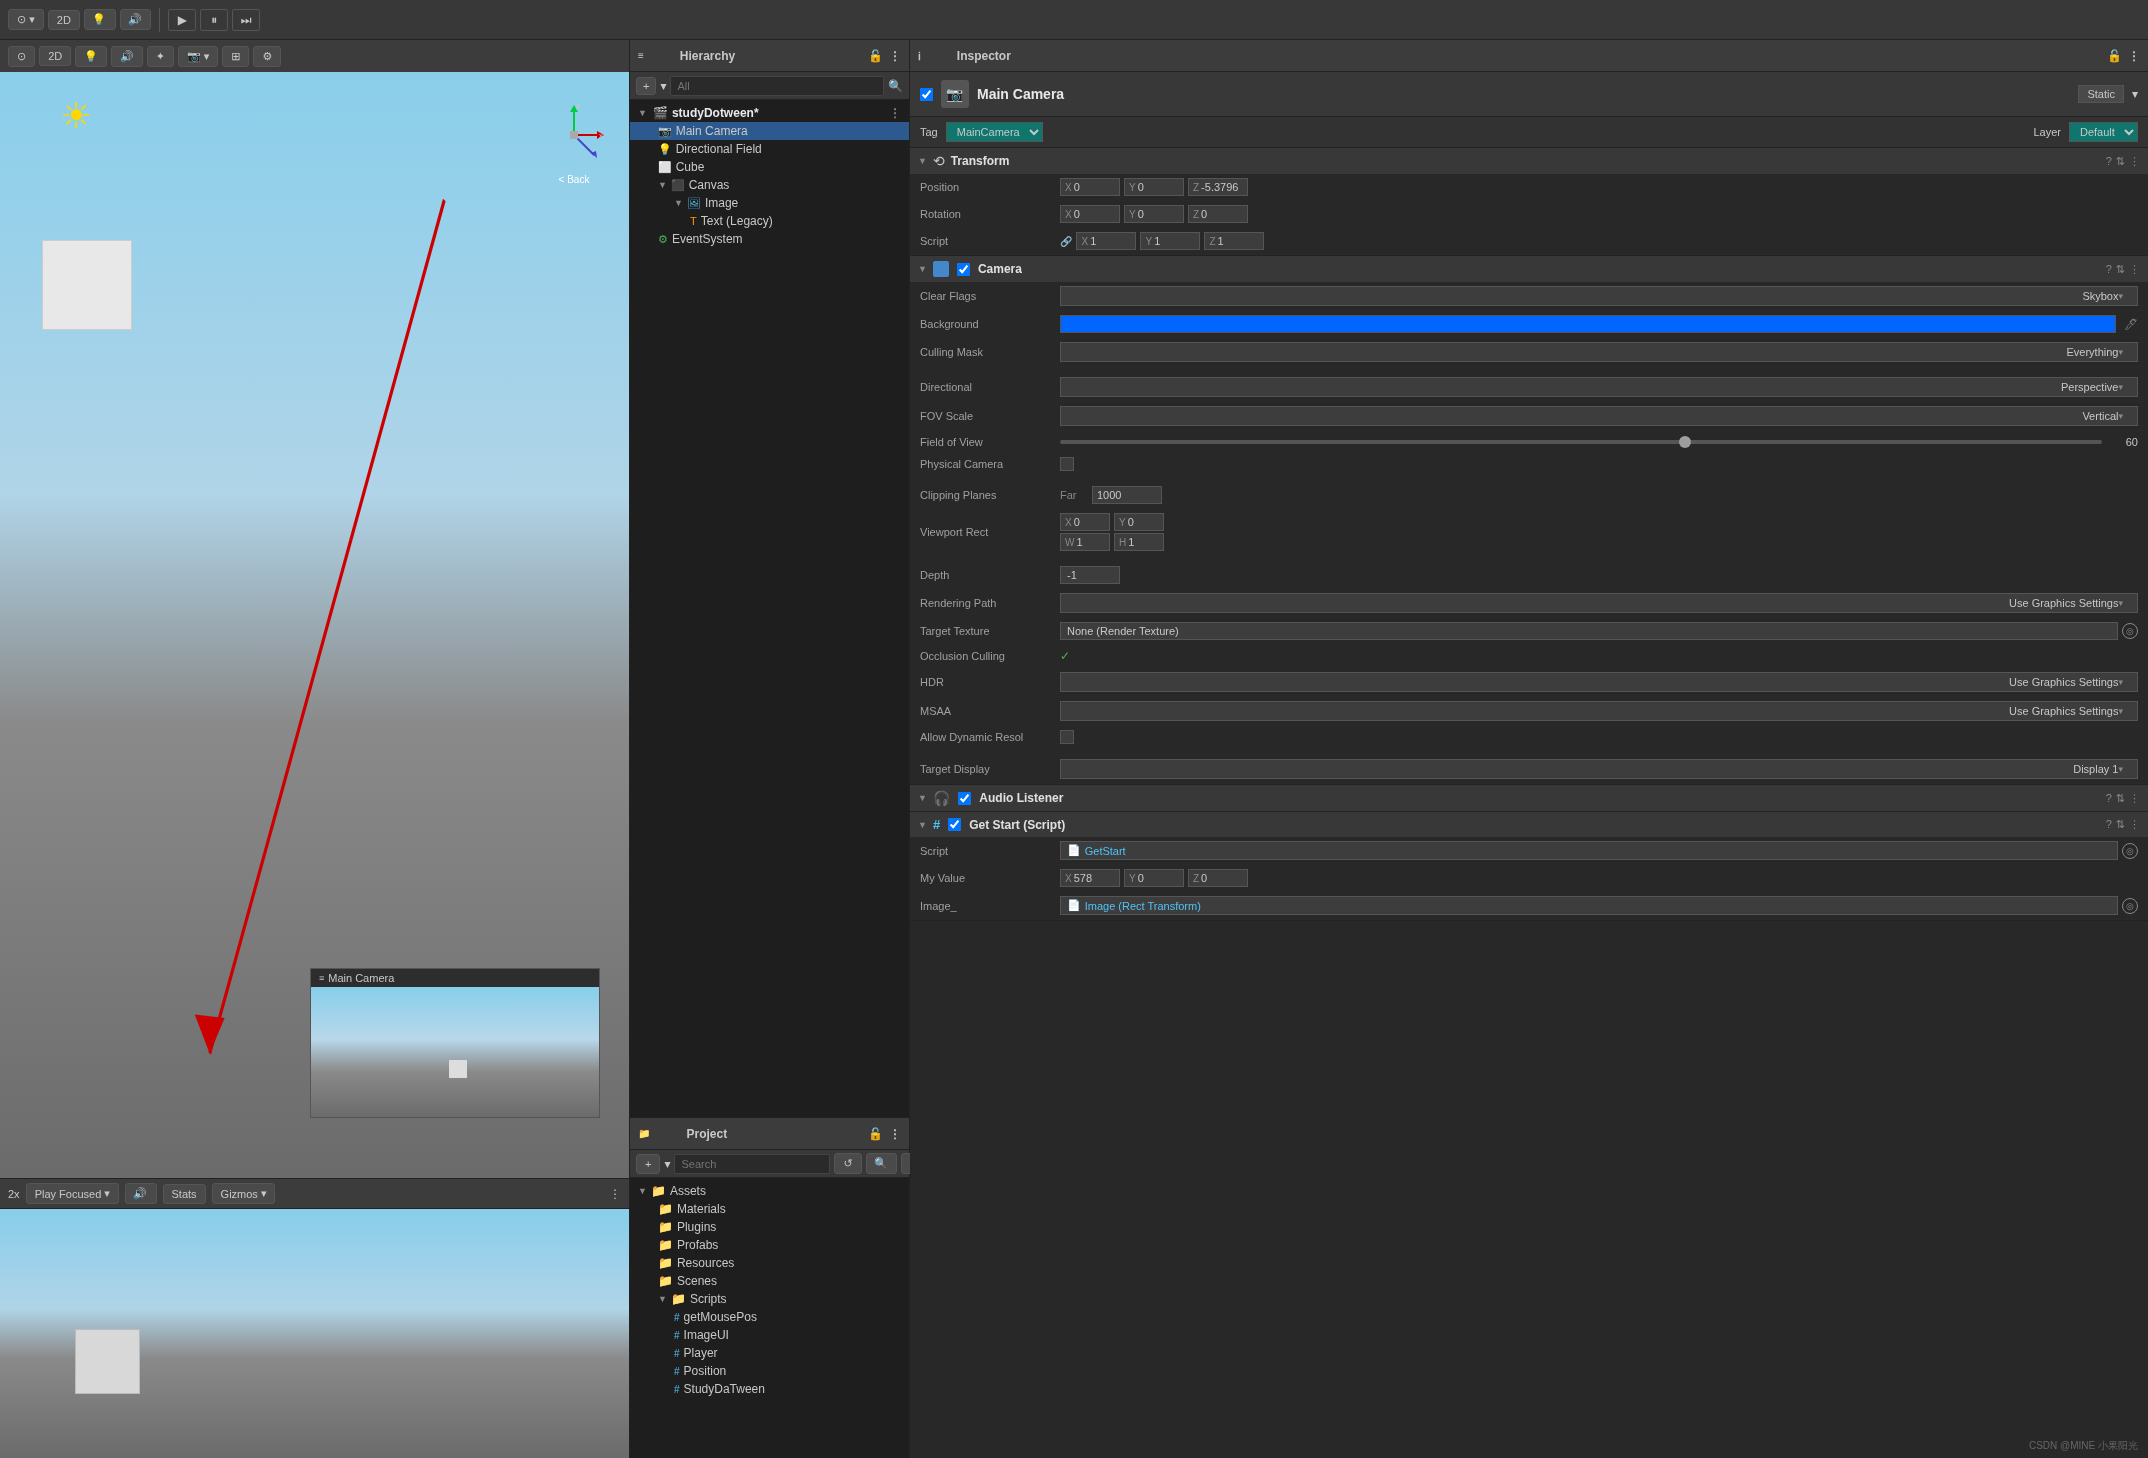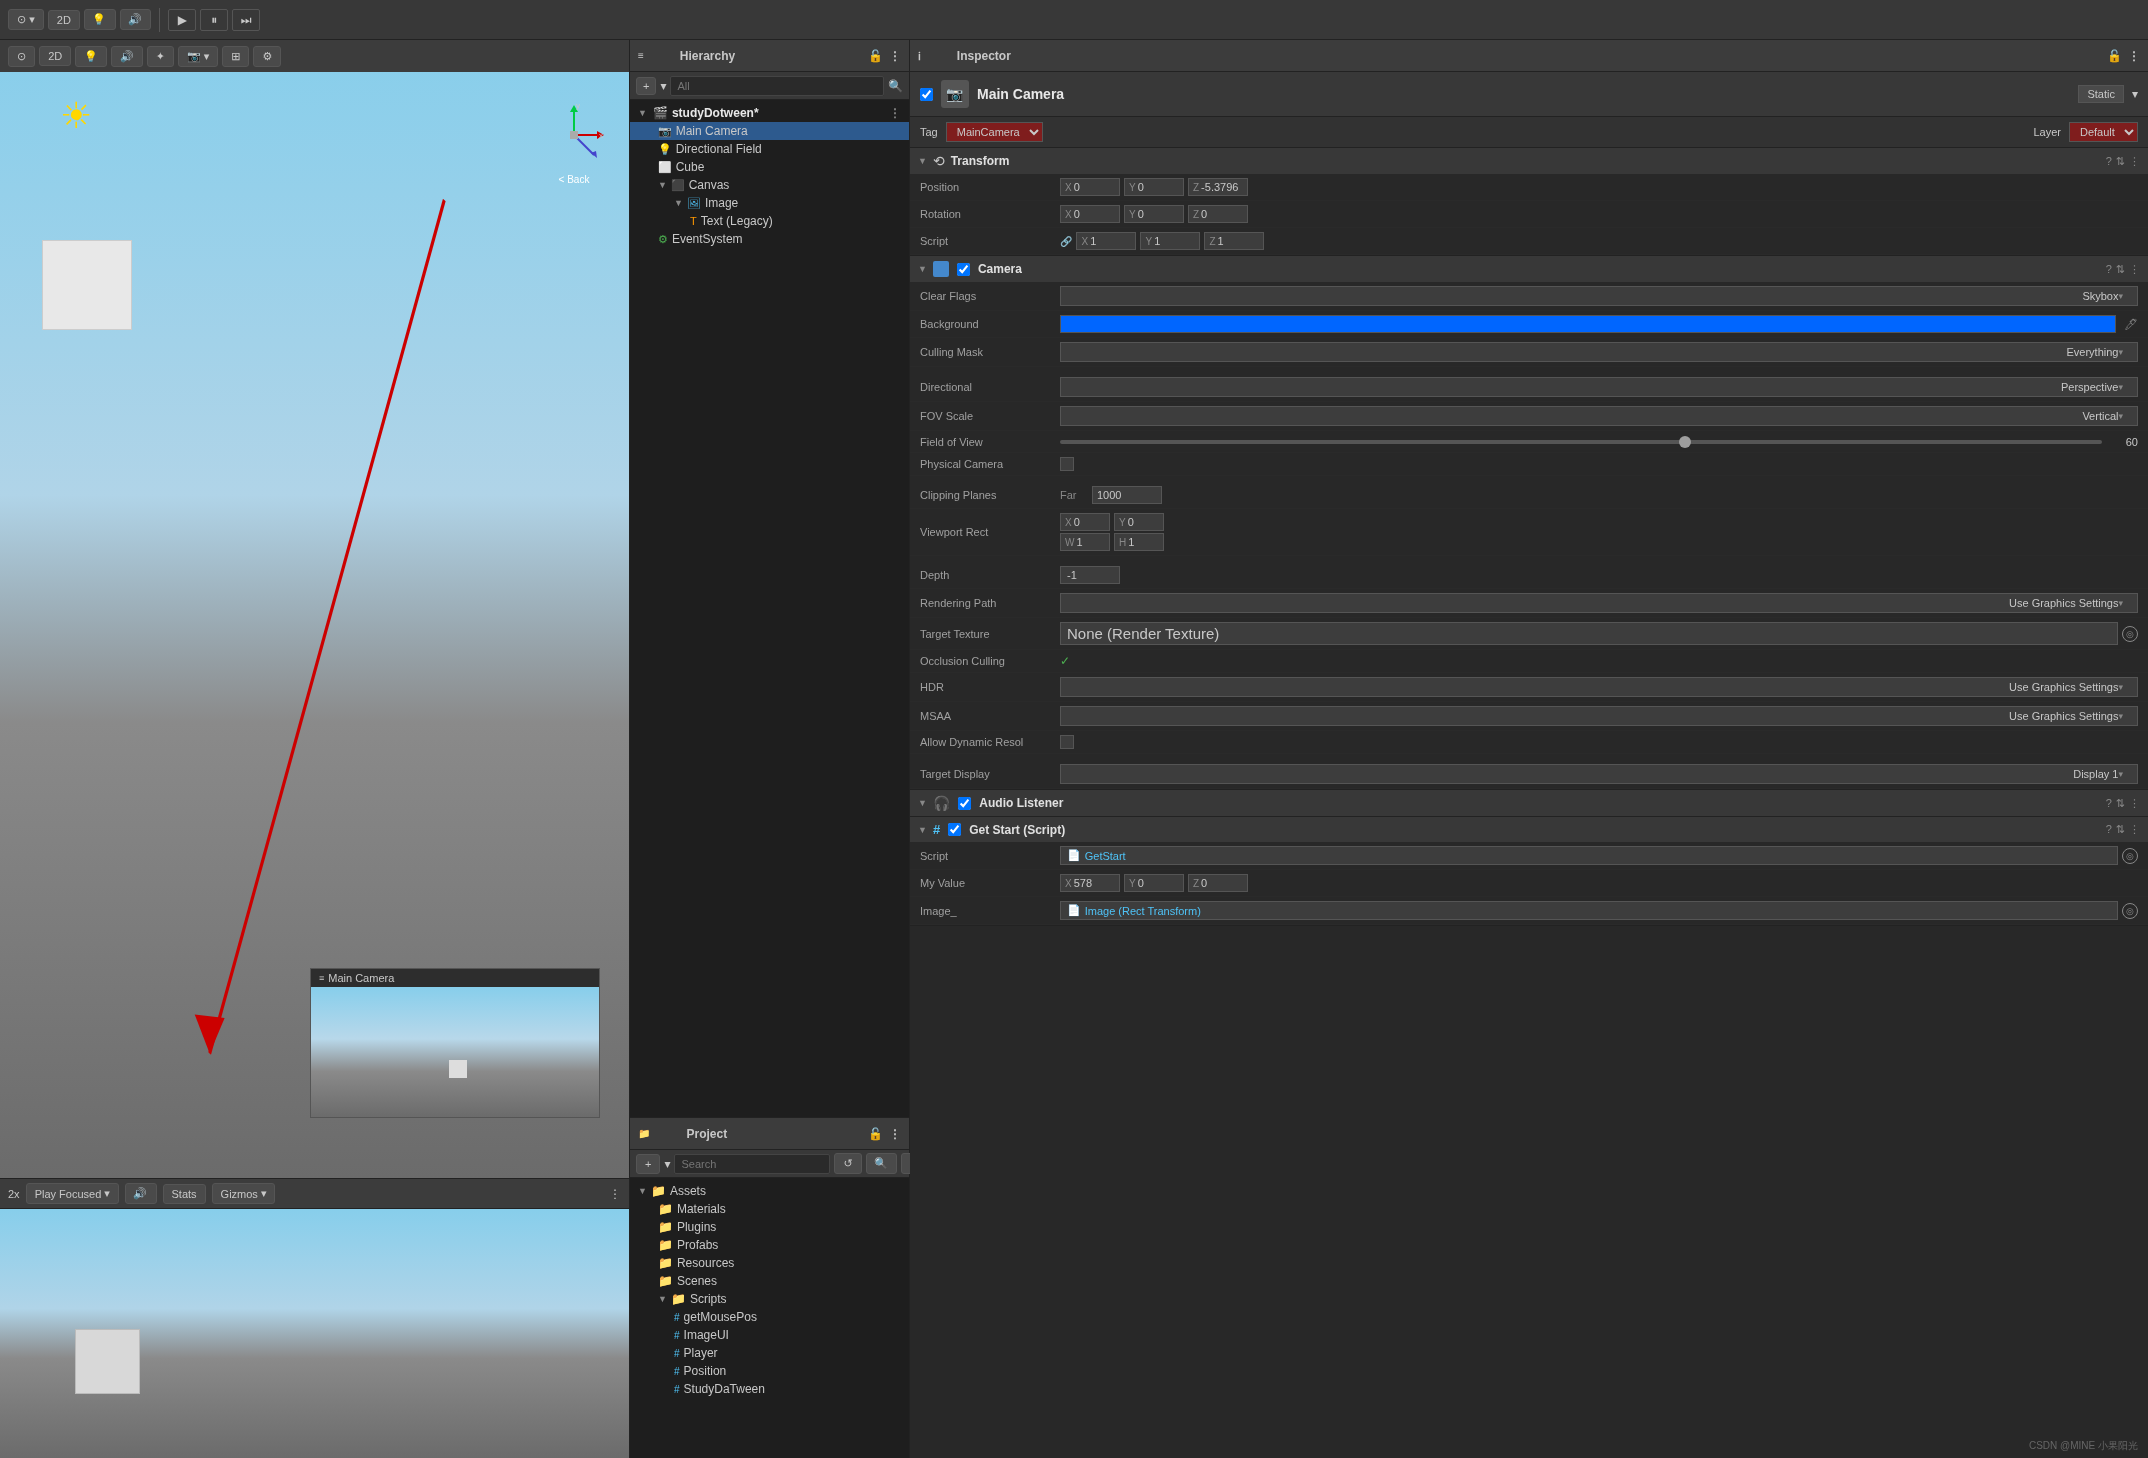--- a/index.html
+++ b/index.html
@@ -345,21 +345,21 @@
     .tag-layer-row {
       background: #323232;
       padding: 5px 10px;
       display: flex;
       align-items: center;
       gap: 8px;
       border-bottom: 1px solid #222;
       font-size: 11px;
     }
     .tag-select, .layer-select {
-      background: #7f1d1d;
+      background: #0f766e;
       border: 1px solid #555;
       color: #c8c8c8;
       padding: 2px 6px;
       font-size: 11px;
       cursor: pointer;
     }
 
     
     .component-section {
       border-bottom: 1px solid #222;
@@ -520,21 +520,21 @@
       align-items: center;
       gap: 4px;
       flex: 1;
     }
     .tt-field {
       flex: 1;
       background: #3d3d3d;
       border: 1px solid #555;
       color: #c8c8c8;
       padding: 2px 6px;
-      font-size: 15px;
+      font-size: 11px;
     }
     .tt-circle {
       width: 16px;
       height: 16px;
       border: 1px solid #888;
       border-radius: 50%;
       display: flex;
       align-items: center;
       justify-content: center;
       font-size: 9px;

